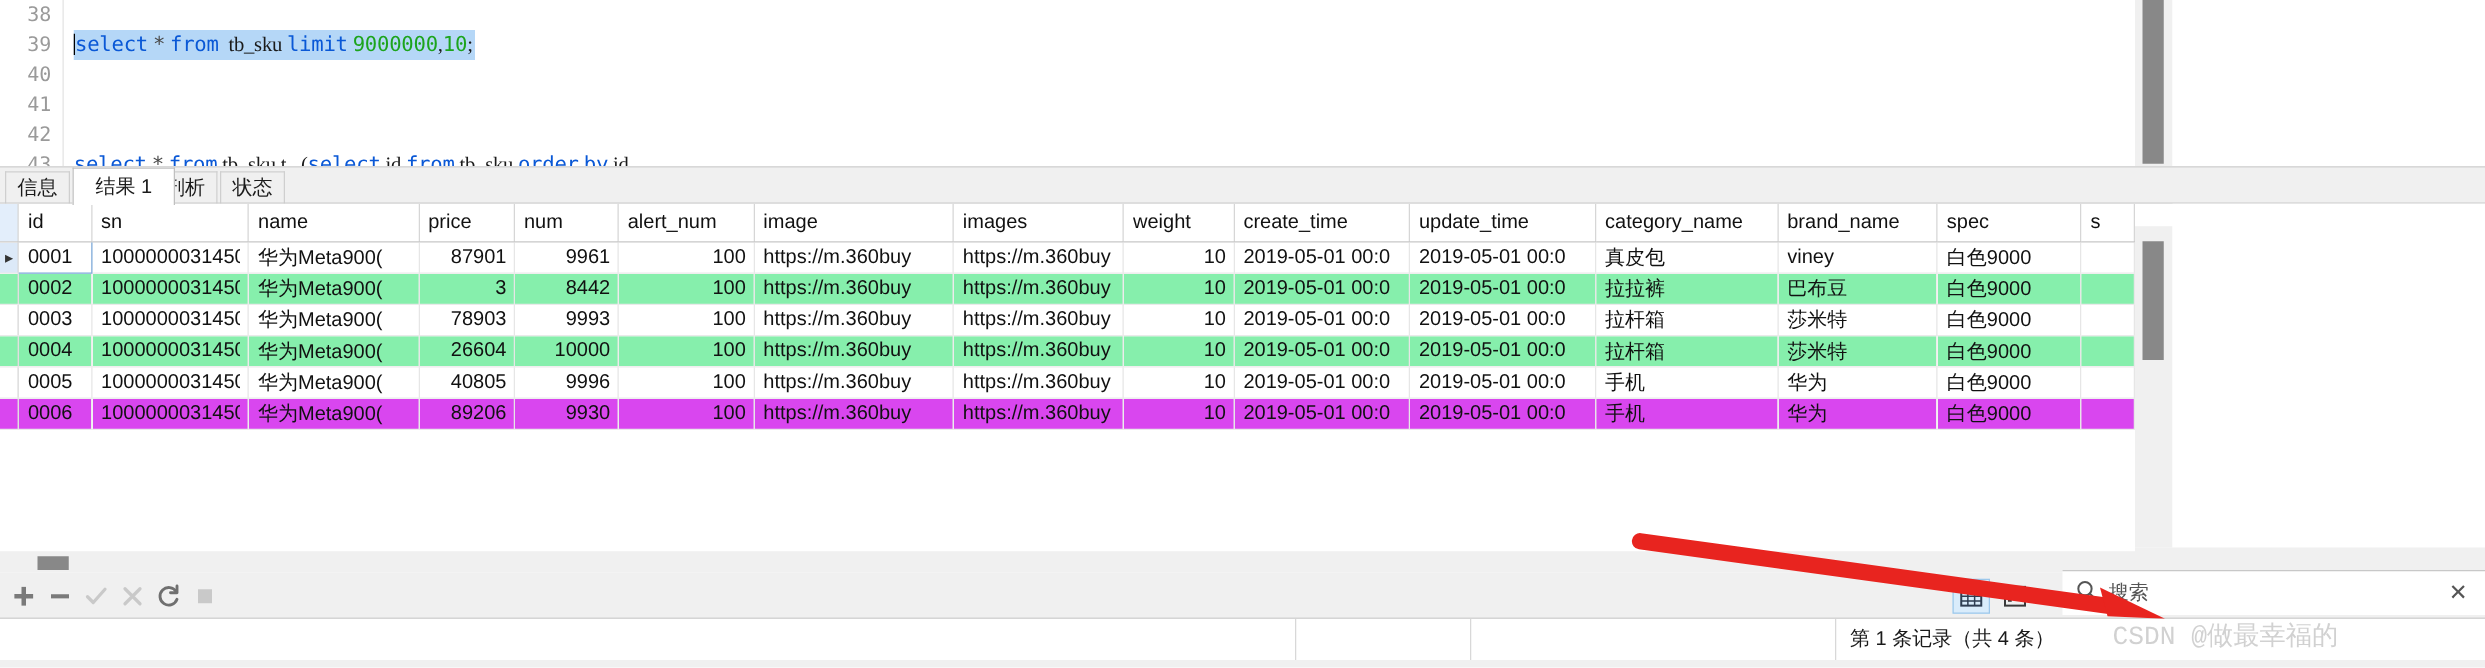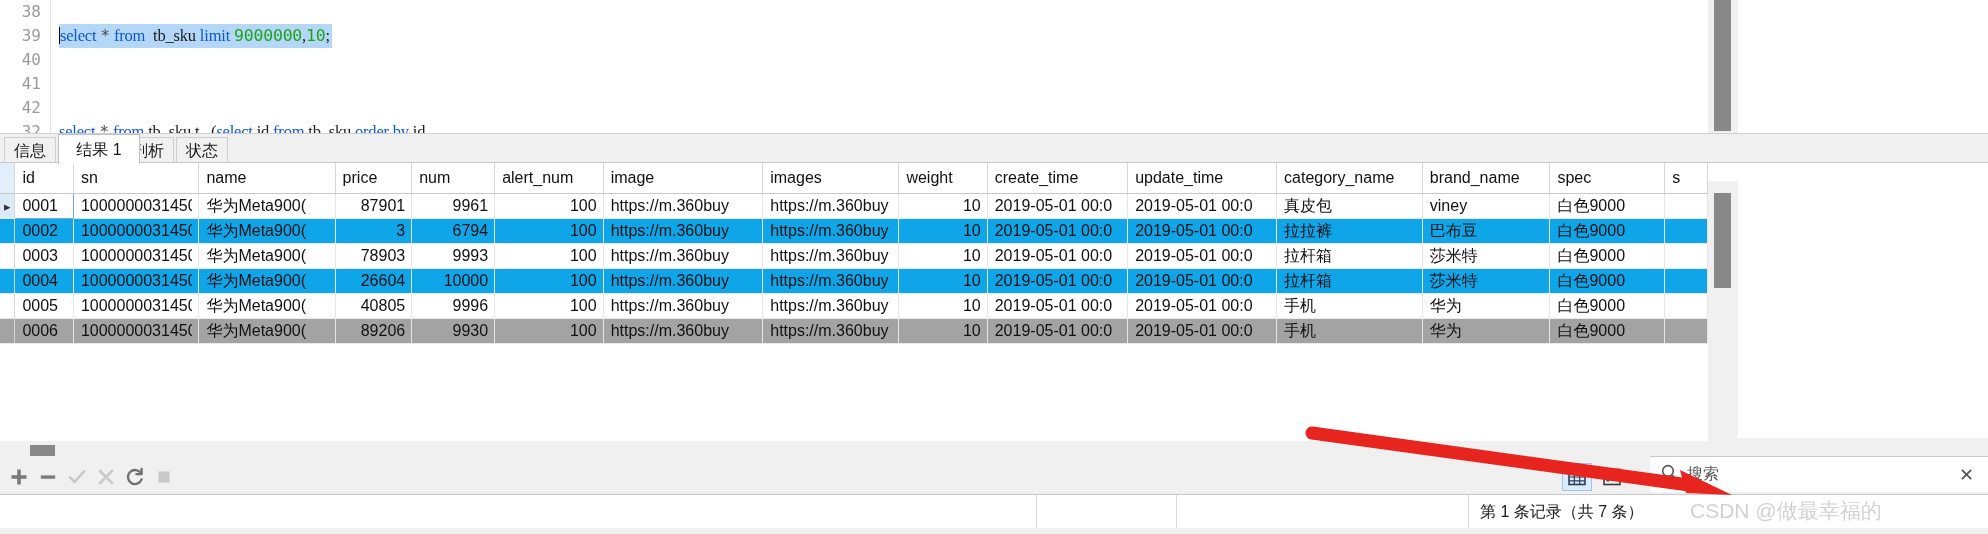--- a/index.html
+++ b/index.html
@@ -16,21 +16,21 @@
   .gutter{position:absolute;left:0;top:0;width:50px;height:133px;background:#fff;border-right:1px solid #e4e4e4;}
   .gutter .ln{
     height:24px;line-height:24px;text-align:right;padding-right:9px;
     color:#9a9a9a;font-size:16px;font-family:"DejaVu Sans Mono","Liberation Mono",monospace;
   }
   .codearea{position:absolute;left:50px;top:0;right:0;height:133px;}
   .codeline{height:24px;line-height:24px;font-size:16.5px;white-space:pre;
     font-family:"DejaVu Sans Mono","Liberation Mono",monospace;padding-left:9px;letter-spacing:-0.2px;}
   .codeline.sel{background:#b5d7f7;display:inline-block;padding-right:2px;margin-left:9px;padding-left:0;}
   .selwrap{height:24px;}
-  .kw{color:#0a58d6;font-family:Liberation Serif, serif;}
+  .kw{color:#0a58d6;}
   .num{color:#1ca41c;}
   .pl{color:#1a1a1a;font-family:Liberation Serif, serif;}
   .op{color:#4a4a4a;}
   .caret{display:inline-block;width:1px;height:17px;background:#000;vertical-align:-3px;}
 
   
   .ed-sb{position:absolute;left:1708px;top:0;width:30px;height:133px;background:#f0f0f0;}
   .ed-sb .thumb{position:absolute;left:6px;top:0px;width:17px;height:131px;background:#888888;}
   .ed-right-fill{position:absolute;left:1738px;top:0;width:250px;height:133px;background:#ffffff;}
 
@@ -50,22 +50,22 @@
   .gtable th{
     background:#ffffff;font-weight:normal;text-align:left;
     border-right:1px solid #d6d6d6;border-bottom:1px solid #c8c8c8;
     height:30px;padding:0 0 0 7px;white-space:nowrap;overflow:hidden;
   }
   .gtable th.rowhdr{background:#e3eefb;border-right:1px solid #d6d6d6;}
   .gtable td{
     border-right:1px solid #e6e6e6;border-bottom:1px solid #eaeaea;
     height:24px;padding:0 6px 0 7px;white-space:nowrap;overflow:hidden;
   }
-  .gtable tr.alt td{background:#0ea5e9;}
-  .gtable tr.last td{background:#a3a3a3;}
+  .gtable tr.alt td{background:#86efac;}
+  .gtable tr.last td{background:#d946ef;}
   td.num-c{text-align:right;}
   td.rowmark{background:#fff;text-align:center;padding:0;font-size:13px;color:#333;border-right:1px solid #d6d6d6;}
   tr.cur td.rowmark{background:#dce9f8;}
   tr.cur td.idc{border:1px solid #7aa7d8;}
   .truncated{display:block;overflow:hidden;text-overflow:clip;white-space:nowrap;}
 
   
   .gr-sb{position:absolute;left:1708px;top:181px;width:30px;height:257px;background:#f0f0f0;}
   .gr-sb .thumb{position:absolute;left:6px;top:12px;width:17px;height:95px;background:#888888;}
   .gr-top-fill{position:absolute;left:1708px;top:163px;width:280px;height:18px;background:#ffffff;}
@@ -94,35 +94,35 @@
   .status .sql{position:absolute;left:9px;top:0;height:33px;line-height:33px;font-size:16px;color:#1a1a1a;white-space:nowrap;}
   .status .sep{position:absolute;top:0;width:1px;height:33px;background:#d8d8d8;}
   .status .cell{position:absolute;top:0;height:33px;line-height:33px;font-size:16px;color:#1a1a1a;white-space:nowrap;}
   .status-bottom{position:absolute;left:0;top:528px;width:1988px;height:6px;background:#f0f0f0;}
 
   
   .arrow{position:absolute;left:1300px;top:415px;width:460px;height:80px;pointer-events:none;}
 
   
   .watermark{position:absolute;left:1690px;top:494px;font-size:21px;color:rgba(120,120,120,0.34);
-    white-space:nowrap;line-height:33px;pointer-events:none;font-family:Liberation Sans, sans-serif;}
+    white-space:nowrap;line-height:33px;pointer-events:none;font-family:Liberation Mono, monospace;}
 </style>
 </head>
 <body>
 
 <div class="app">
 
   <div class="editor">
     <div class="gutter" id="gutter">
         <div class="ln">38</div>
         <div class="ln">39</div>
         <div class="ln">40</div>
         <div class="ln">41</div>
         <div class="ln">42</div>
-        <div class="ln">32</div>
+        <div class="ln">43</div>
       </div>
     <div class="codearea" id="codearea">
         <div class="codeline">&nbsp;</div>
         <div class="selwrap"><span class="codeline sel"><span class="caret"></span><span class="kw">select</span><span class="pl"> </span><span class="op">*</span><span class="pl"> </span><span class="kw">from</span><span class="pl">  tb_sku </span><span class="kw">limit</span><span class="pl"> </span><span class="num">9000000</span><span class="pl">,</span><span class="num">10</span><span class="pl">;</span></span></div>
         <div class="codeline">&nbsp;</div>
         <div class="codeline">&nbsp;</div>
         <div class="codeline">&nbsp;</div>
         <div class="codeline"><span class="kw">select</span><span class="pl"> </span><span class="op">*</span><span class="pl"> </span><span class="kw">from</span><span class="pl"> tb_sku t , (</span><span class="kw">select</span><span class="pl"> id </span><span class="kw">from</span><span class="pl"> tb_sku </span><span class="kw">order</span><span class="pl"> </span><span class="kw">by</span><span class="pl"> id</span></div>
       </div>
   </div>
@@ -266,21 +266,21 @@
             <td>
               <span class="truncated">1000000031450(</span>
             </td>
             <td>
               <span class="truncated">华为Meta900(</span>
             </td>
             <td class="num-c">
               <span class="truncated">3</span>
             </td>
             <td class="num-c">
-              <span class="truncated">6794</span>
+              <span class="truncated">8442</span>
             </td>
             <td class="num-c">
               <span class="truncated">100</span>
             </td>
             <td>
               <span class="truncated">https://m.360buy</span>
             </td>
             <td>
               <span class="truncated">https://m.360buy</span>
             </td>
@@ -575,21 +575,21 @@
       </svg>
     </span>
     <span class="stext">搜索</span>
     <span class="sclose">✕</span>
   </div>
 
   <div class="status">
     <div class="sep" style="left:1036px;"></div>
     <div class="sep" style="left:1176px;"></div>
     <div class="sep" style="left:1468px;"></div>
-    <div class="cell" style="left:1480px;">第 1 条记录（共 7 条）</div>
+    <div class="cell" style="left:1480px;">第 1 条记录（共 4 条）</div>
   </div>
   <div class="status-bottom"></div>
 
   <svg class="arrow" viewBox="0 0 460 80">
     <path d="M12 18 L396 71" stroke="#e8241f" stroke-width="13" stroke-linecap="round" fill="none"></path>
     <path d="M432 80 L380 55 L386 78 Z" fill="#e8241f"></path>
   </svg>
 
   <div class="watermark">CSDN @做最幸福的</div>
 

